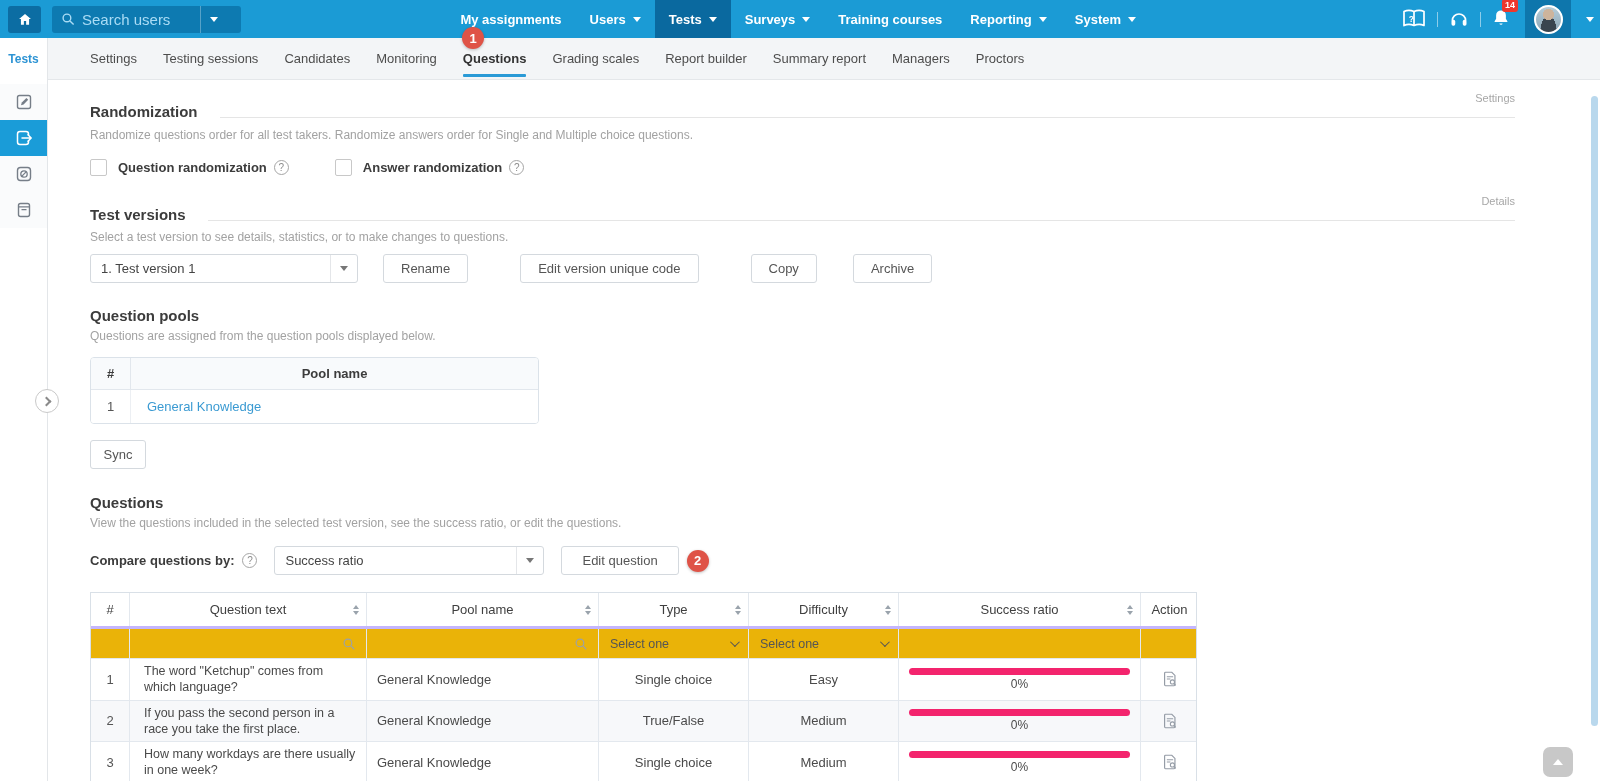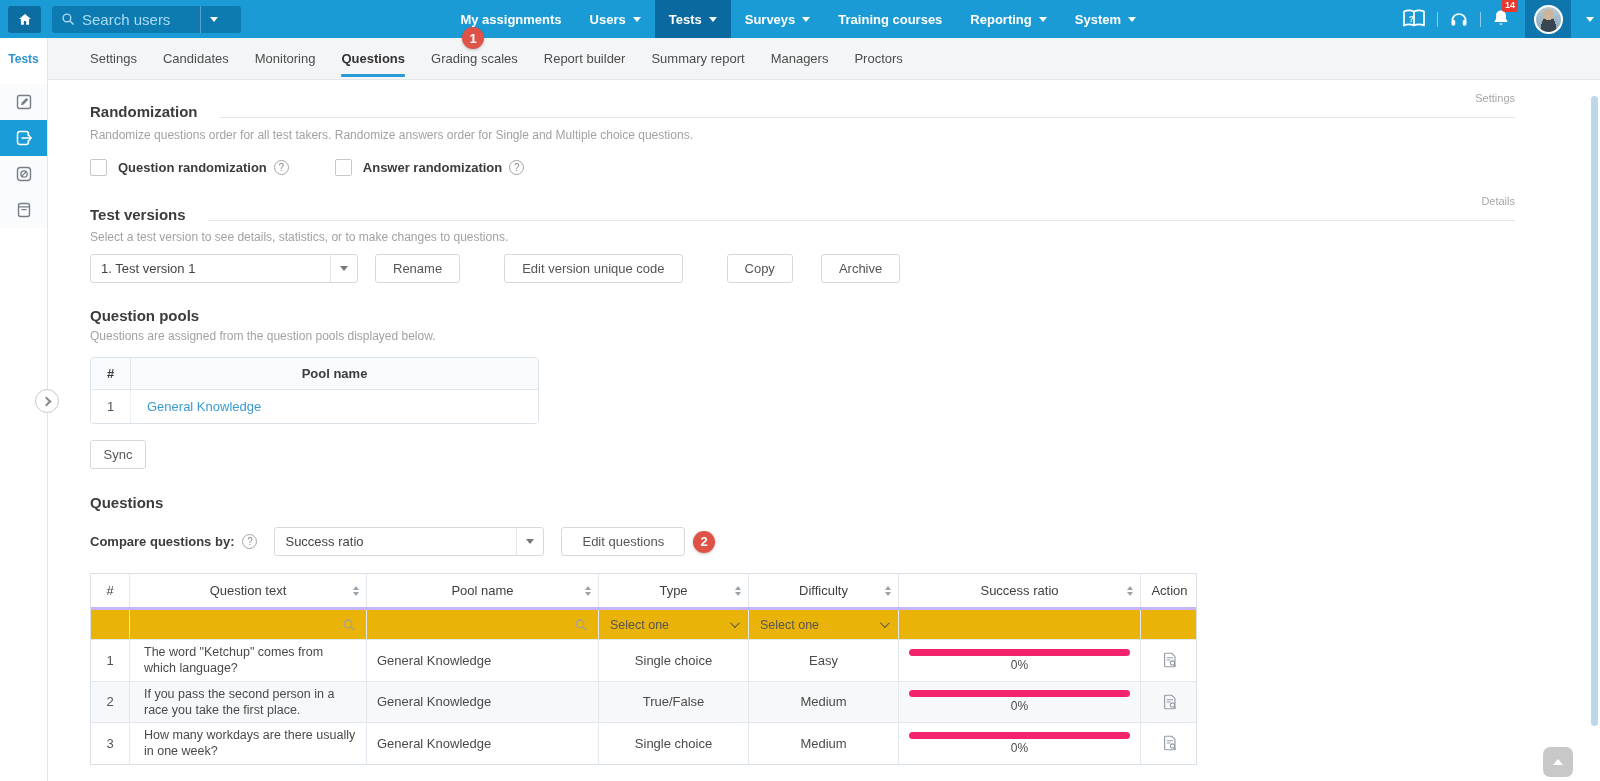--- a/index.html
+++ b/index.html
@@ -68,21 +68,21 @@
   .mt10{margin-top:10px}.mt7{margin-top:7px}.mt6{margin-top:6px}.mt5{margin-top:5px}
 
   
   .check-row { display:flex; align-items:center; }
   .check-item { display:flex; align-items:center; margin-right:46px; }
   .checkbox { width:17px; height:17px; border:1px solid #c8c8c8; border-radius:2px; background:#fff; margin-right:11px; cursor:pointer; flex:0 0 auto; }
   .check-label { font-size:13px; font-weight:700; color:#3c3c3c; margin-right:7px; }
   .help { width:15px; height:15px; border:1px solid #a5a5a5; border-radius:50%; color:#8c8c8c; font-size:10px; display:flex; align-items:center; justify-content:center; flex:0 0 auto; }
 
   
-  .controls { display:flex; align-items:center; }
+  .controls { display:flex; align-items:center;gap:8px; }
   .select { height:29px; border:1px solid #d4d9de; border-radius:3px; background:#fff; display:flex; align-items:center; font-size:13px; color:#444; cursor:pointer; }
   .select .val { padding:0 10px; flex:1; white-space:nowrap; overflow:hidden; }
   .sel-caret { width:27px; align-self:stretch; border-left:1px solid #e4e6e9; display:flex; align-items:center; justify-content:center; }
   .caret-g { width:0; height:0; border-left:4px solid transparent; border-right:4px solid transparent; border-top:5px solid #777; }
   .btn { height:29px; padding:0 17px; border:1px solid #d4d9de; border-radius:3px; background:#fff; font-size:13px; color:#555; display:inline-flex; align-items:center; justify-content:center; margin-right:28px; cursor:pointer; white-space:nowrap; font-family:inherit; }
 
   
   .pools-table { width:449px; border:1px solid #dbe2e9; border-radius:4px; overflow:hidden; }
   .pools-head { display:flex; background:#f8fafc; border-bottom:1px solid #e2e7ed; height:32px; }
   .ph-idx { width:40px; display:flex; align-items:center; justify-content:center; font-weight:700; font-size:13px; color:#3c3c3c; border-right:1px solid #e2e7ed; }
@@ -244,20 +244,23 @@
       </div>
   </div>
 
   <div class="main">
 
     <div class="tabbar">
       <div class="tab">
           <span>Settings</span>
         </div>
       <div class="tab">
+          <span>Testing sessions</span>
+        </div>
+      <div class="tab">
           <span>Candidates</span>
         </div>
       <div class="tab">
           <span>Monitoring</span>
         </div>
       <div class="tab active">
           <span>Questions</span>
         </div>
       <div class="tab">
           <span>Grading scales</span>
@@ -328,30 +331,31 @@
         </div>
         <div class="pools-row">
           <div class="pr-idx">1</div>
           <div class="pr-name">General Knowledge</div>
         </div>
       </div>
       <button class="btn mt16" style="width:56px">Sync</button>
 
       
       <h2 class="mt25" style="font-size:15px;font-weight:700;color:#3c3c3c">Questions</h2>
+      <div class="sec-sub mt5">View the questions included in the selected test version, see the success ratio, or edit the questions.</div>
       <div class="compare-row mt16">
         <span class="compare-label">Compare questions by:</span>
         <span class="help">?</span>
         <div class="select" style="width:270px;margin-left:17px">
           <span class="val">Success ratio</span>
           <span class="sel-caret">
               <span class="caret-g"></span>
             </span>
         </div>
-        <button class="btn" style="margin-left:17px;margin-right:8px;padding:0 20px">Edit questions</button>
+        <button class="btn" style="margin-left:17px;margin-right:8px;padding:0 20px">Edit question</button>
         <div class="step-badge">2</div>
       </div>
 
       
       <div class="qtable mt17">
         <div class="grid q-headrow">
           <div class="hcell">
               <span>#</span>
             </div>
           <div class="hcell">

